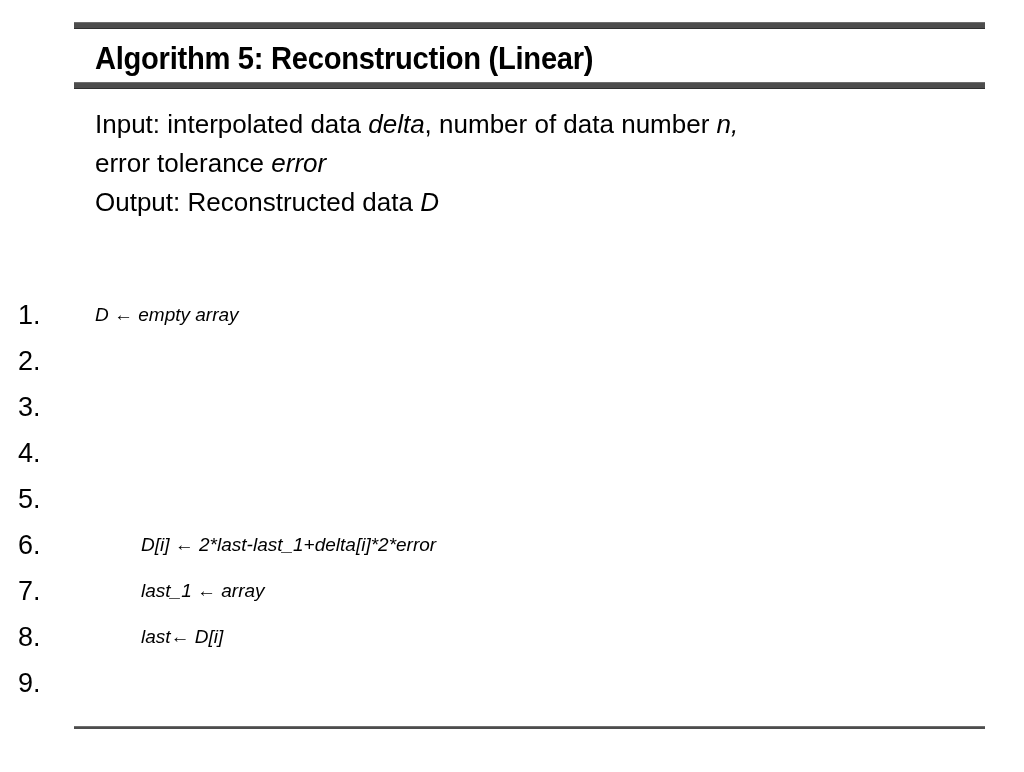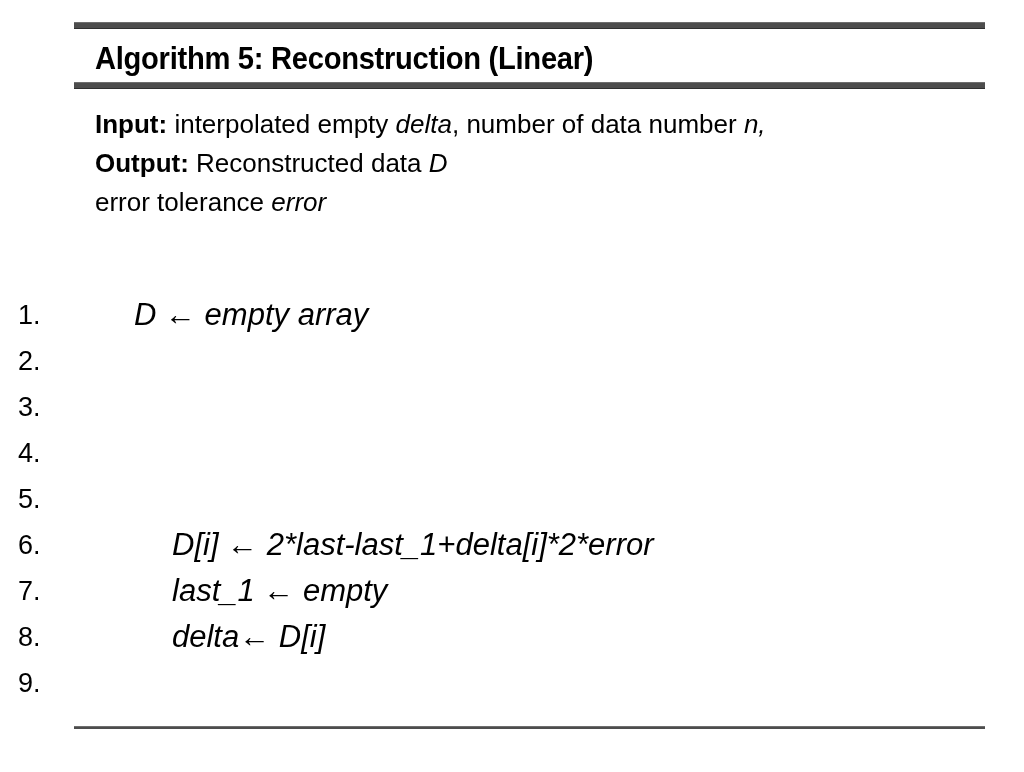--- a/index.html
+++ b/index.html
@@ -55,21 +55,21 @@
   
   .io-block {
     position: absolute;
     left: 95px;
     top: 105px;
     width: 880px;
     font-size: 26px;
     line-height: 39px;
   }
   .io-line { white-space: nowrap; }
-  .io-label { font-weight: bold; }
+  .io-label { font-weight: normal; }
   .io-text  { font-weight: normal; }
   em { }
 
   
   .steps {
     position: absolute;
     left: 0;
     top: 292px;
     width: 1024px;
   }
@@ -86,45 +86,44 @@
     width: 58px;
     font-size: 27px;
     font-style: normal;
     font-weight: normal;
     text-align: left;
   }
   .step-text {
     position: absolute;
     top: 0;
     left: 95px;
-    font-size: 31px;
+    font-size: 19px;
     font-style: italic;
     font-weight: normal;
     letter-spacing: 0px;
-    margin-left: 39px;
   }
-  .step-text.indent-1 { left: 133px; }
+  .step-text.indent-1 { left: 141px; }
 </style>
 </head>
 <body>
 
 <div class="algorithm-block">
 
   <div class="rule rule-top"></div>
 
   <div class="algo-title">Algorithm 5: Reconstruction (Linear)</div>
 
   <div class="rule rule-mid"></div>
 
   <div class="io-block">
-    <div class="io-line"><span class="io-label">Input:</span><span class="io-text"> interpolated empty </span><em>delta</em><span class="io-text">, number of data number </span><em>n,</em></div>
+    <div class="io-line"><span class="io-label">Input:</span><span class="io-text"> interpolated data </span><em>delta</em><span class="io-text">, number of data number </span><em>n,</em></div>
+
+    <div class="io-line"><span class="io-text">error tolerance </span><em>error</em></div>
 
     <div class="io-line"><span class="io-label">Output:</span><span class="io-text"> Reconstructed data </span><em>D</em></div>
-
-    <div class="io-line"><span class="io-text">error tolerance </span><em>error</em></div>
   </div>
 
   <div class="steps">
       <div class="step-row">
         <span class="step-num">1.</span>
         <span class="step-text">D ← empty array</span>
       </div>
       <div class="step-row">
         <span class="step-num">2.</span>
       </div>
@@ -137,25 +136,25 @@
       </div>
       <div class="step-row">
         <span class="step-num">5.</span>
       </div>
       <div class="step-row">
         <span class="step-num">6.</span>
         <span class="step-text indent-1">D[i] ← 2*last-last_1+delta[i]*2*error</span>
       </div>
       <div class="step-row">
         <span class="step-num">7.</span>
-        <span class="step-text indent-1">last_1 ← empty</span>
+        <span class="step-text indent-1">last_1 ← array</span>
       </div>
       <div class="step-row">
         <span class="step-num">8.</span>
-        <span class="step-text indent-1">delta← D[i]</span>
+        <span class="step-text indent-1">last← D[i]</span>
       </div>
       <div class="step-row">
         <span class="step-num">9.</span>
       </div>
     </div>
 
   <div class="rule rule-bottom"></div>
 
 </div>
 

